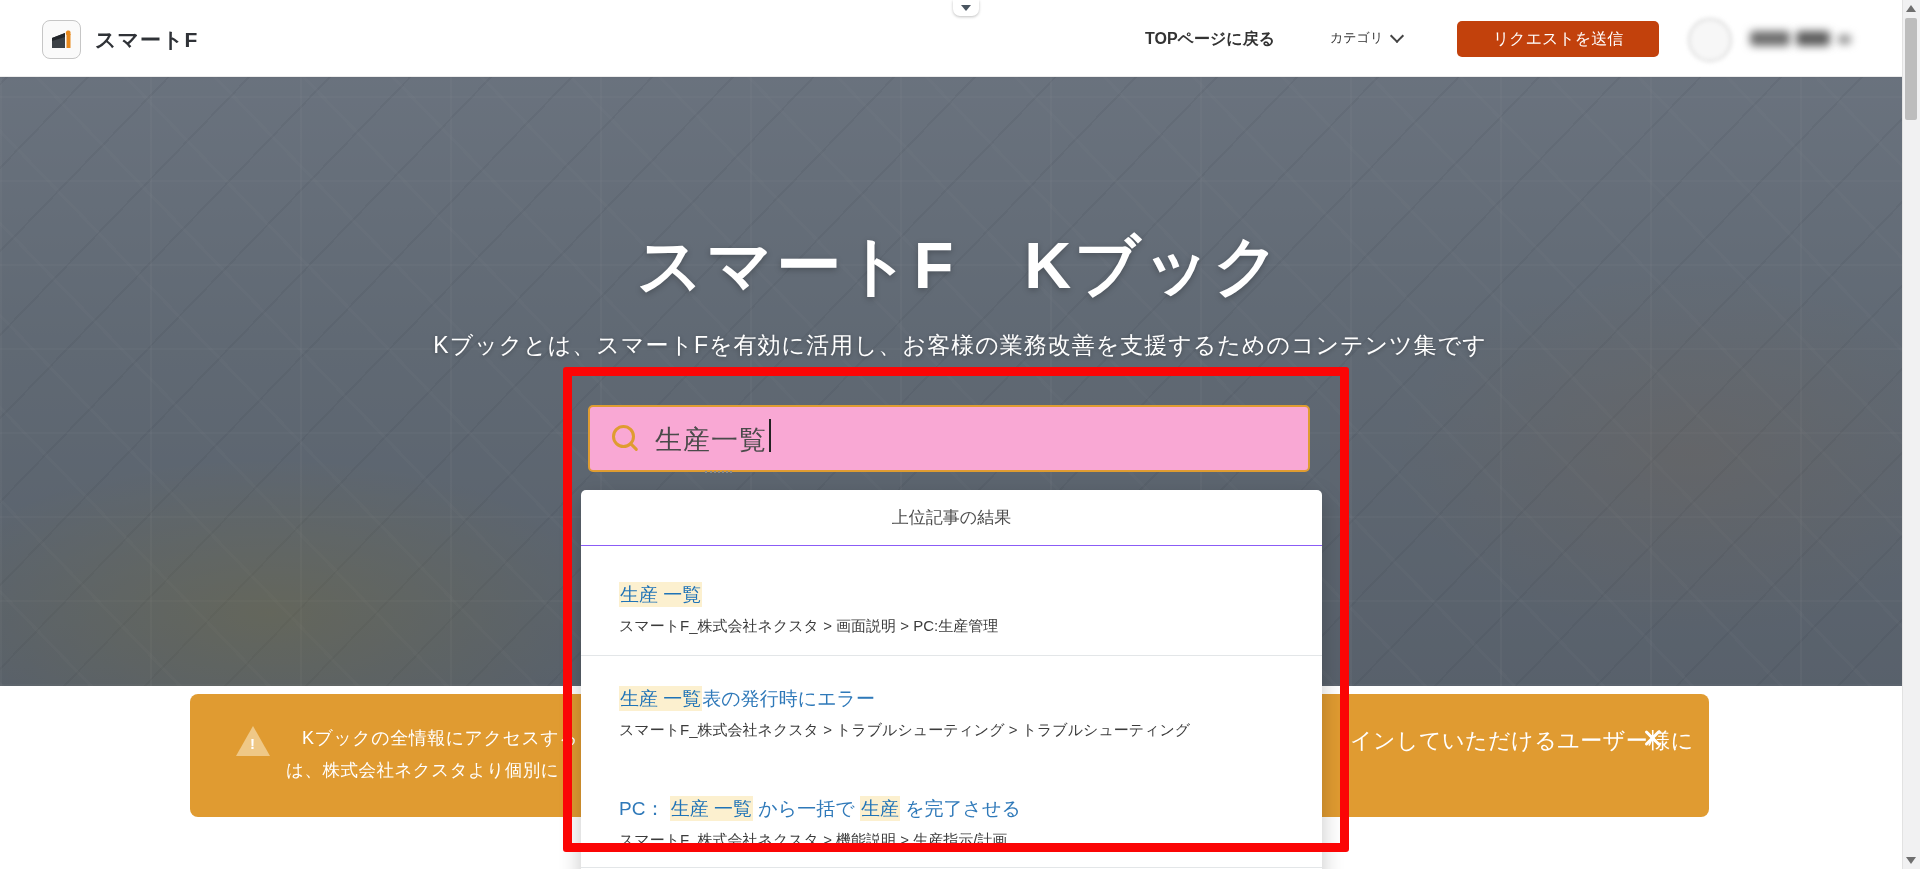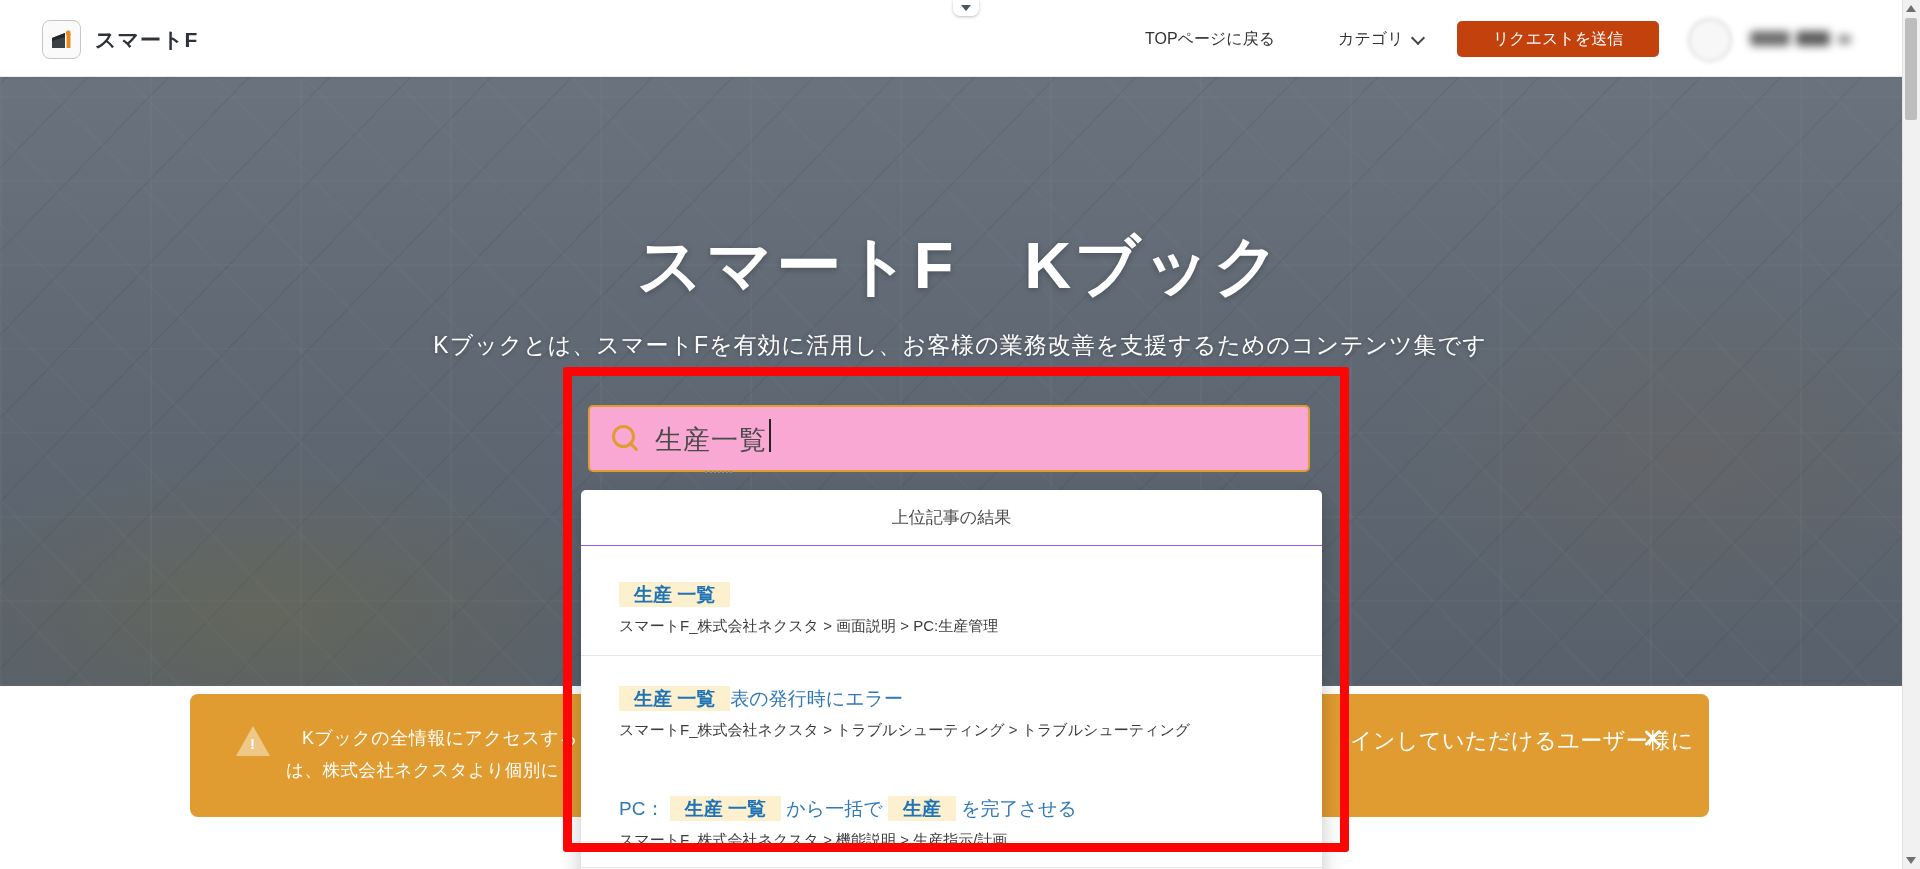--- a/index.html
+++ b/index.html
@@ -7,22 +7,22 @@
   .stage{position:relative;width:1920px;height:869px;overflow:hidden;background:#fff;}
 
   
   .header{position:absolute;left:0;top:0;width:1903px;height:76px;background:#fff;
           border-bottom:1px solid #ececec;box-shadow:0 1px 3px rgba(0,0,0,.05);z-index:20;}
   .brand{position:absolute;left:42px;top:20px;display:flex;align-items:center;gap:14px;}
   .brand-icon{width:37px;height:37px;border:1px solid #c6c6c6;border-radius:8px;background:#fafafa;
               display:flex;align-items:center;justify-content:center;}
   .brand-name{font-size:21px;font-weight:bold;color:#2f3237;letter-spacing:1px;}
   .nav-link{position:absolute;font-size:16px;color:#333;cursor:pointer;white-space:nowrap;}
-  .nav-link.top{left:1145px;top:29px;}
-  .nav-cat{position:absolute;left:1330px;top:29px;font-size:16px;color:#333;display:flex;align-items:center;gap:9px;margin-left:8px;}
+  .nav-link.top{left:1145px;top:29px;font-weight:bold;}
+  .nav-cat{position:absolute;left:1330px;top:29px;font-size:13px;color:#333;display:flex;align-items:center;gap:9px;}
   .chev{width:8px;height:8px;border-right:2px solid #444;border-bottom:2px solid #444;
         transform:rotate(45deg);margin-top:-4px;}
   .req-btn{position:absolute;left:1457px;top:21px;width:202px;height:36px;background:#c2410c;color:#fff;
            border:none;border-radius:5px;font-size:16px;display:flex;align-items:center;justify-content:center;
            cursor:pointer;font-family:inherit;}
   .avatar{position:absolute;left:1688px;top:18px;width:40px;height:40px;border-radius:50%;
           background:#f7f7f7;border:2px solid #d9d9d9;filter:blur(2px);}
   .blob{position:absolute;background:#6e6e6e;border-radius:4px;filter:blur(4px);}
   .blob.b1{left:1750px;top:31px;width:40px;height:15px;}
   .blob.b2{left:1796px;top:31px;width:34px;height:15px;background:#5c5c5c;}
@@ -64,21 +64,21 @@
   
   .dropdown{position:absolute;left:581px;top:490px;width:741px;height:430px;background:#fff;
             border-radius:5px;box-shadow:0 8px 22px rgba(0,0,0,.22);z-index:10;box-sizing:border-box;}
   .dd-header{height:55px;display:flex;align-items:center;justify-content:center;
              font-size:17px;color:#4c4c4c;border-bottom:1px solid #8b5cf6;}
   .result{padding:30px 38px 0 38px;box-sizing:border-box;}
   .result.r1{height:110px;border-bottom:1px solid #e3e6e8;padding-top:36px;}
   .result.r2{height:102px;border-bottom:1px solid #e3e6e8;}
   .result.r3{height:110px;}
   .res-title{font-size:19px;color:#2f79b9;cursor:pointer;white-space:pre;}
-  .res-title .hl{font-weight:bold;color:#1f73b7;background:#fcf0cf;padding:2px 15px;}
+  .res-title .hl{font-weight:normal;color:#1f73b7;background:#fcf0cf;padding:2px 1px;}
   .res-crumb{margin-top:9px;font-size:15px;color:#3b3b3b;}
 
   
   .banner{position:absolute;left:190px;top:694px;width:1519px;height:123px;background:#e09b31;
           border-radius:8px;z-index:1;color:#fff;}
   .warn{position:absolute;left:46px;top:32px;width:0;height:0;
         border-left:17px solid transparent;border-right:17px solid transparent;
         border-bottom:30px solid #efc887;}
   .warn-mark{position:absolute;left:60px;top:41px;color:#fff;font-weight:bold;font-size:15px;}
   .banner-l1{position:absolute;left:112px;top:32px;font-size:18px;letter-spacing:.5px;white-space:nowrap;}

